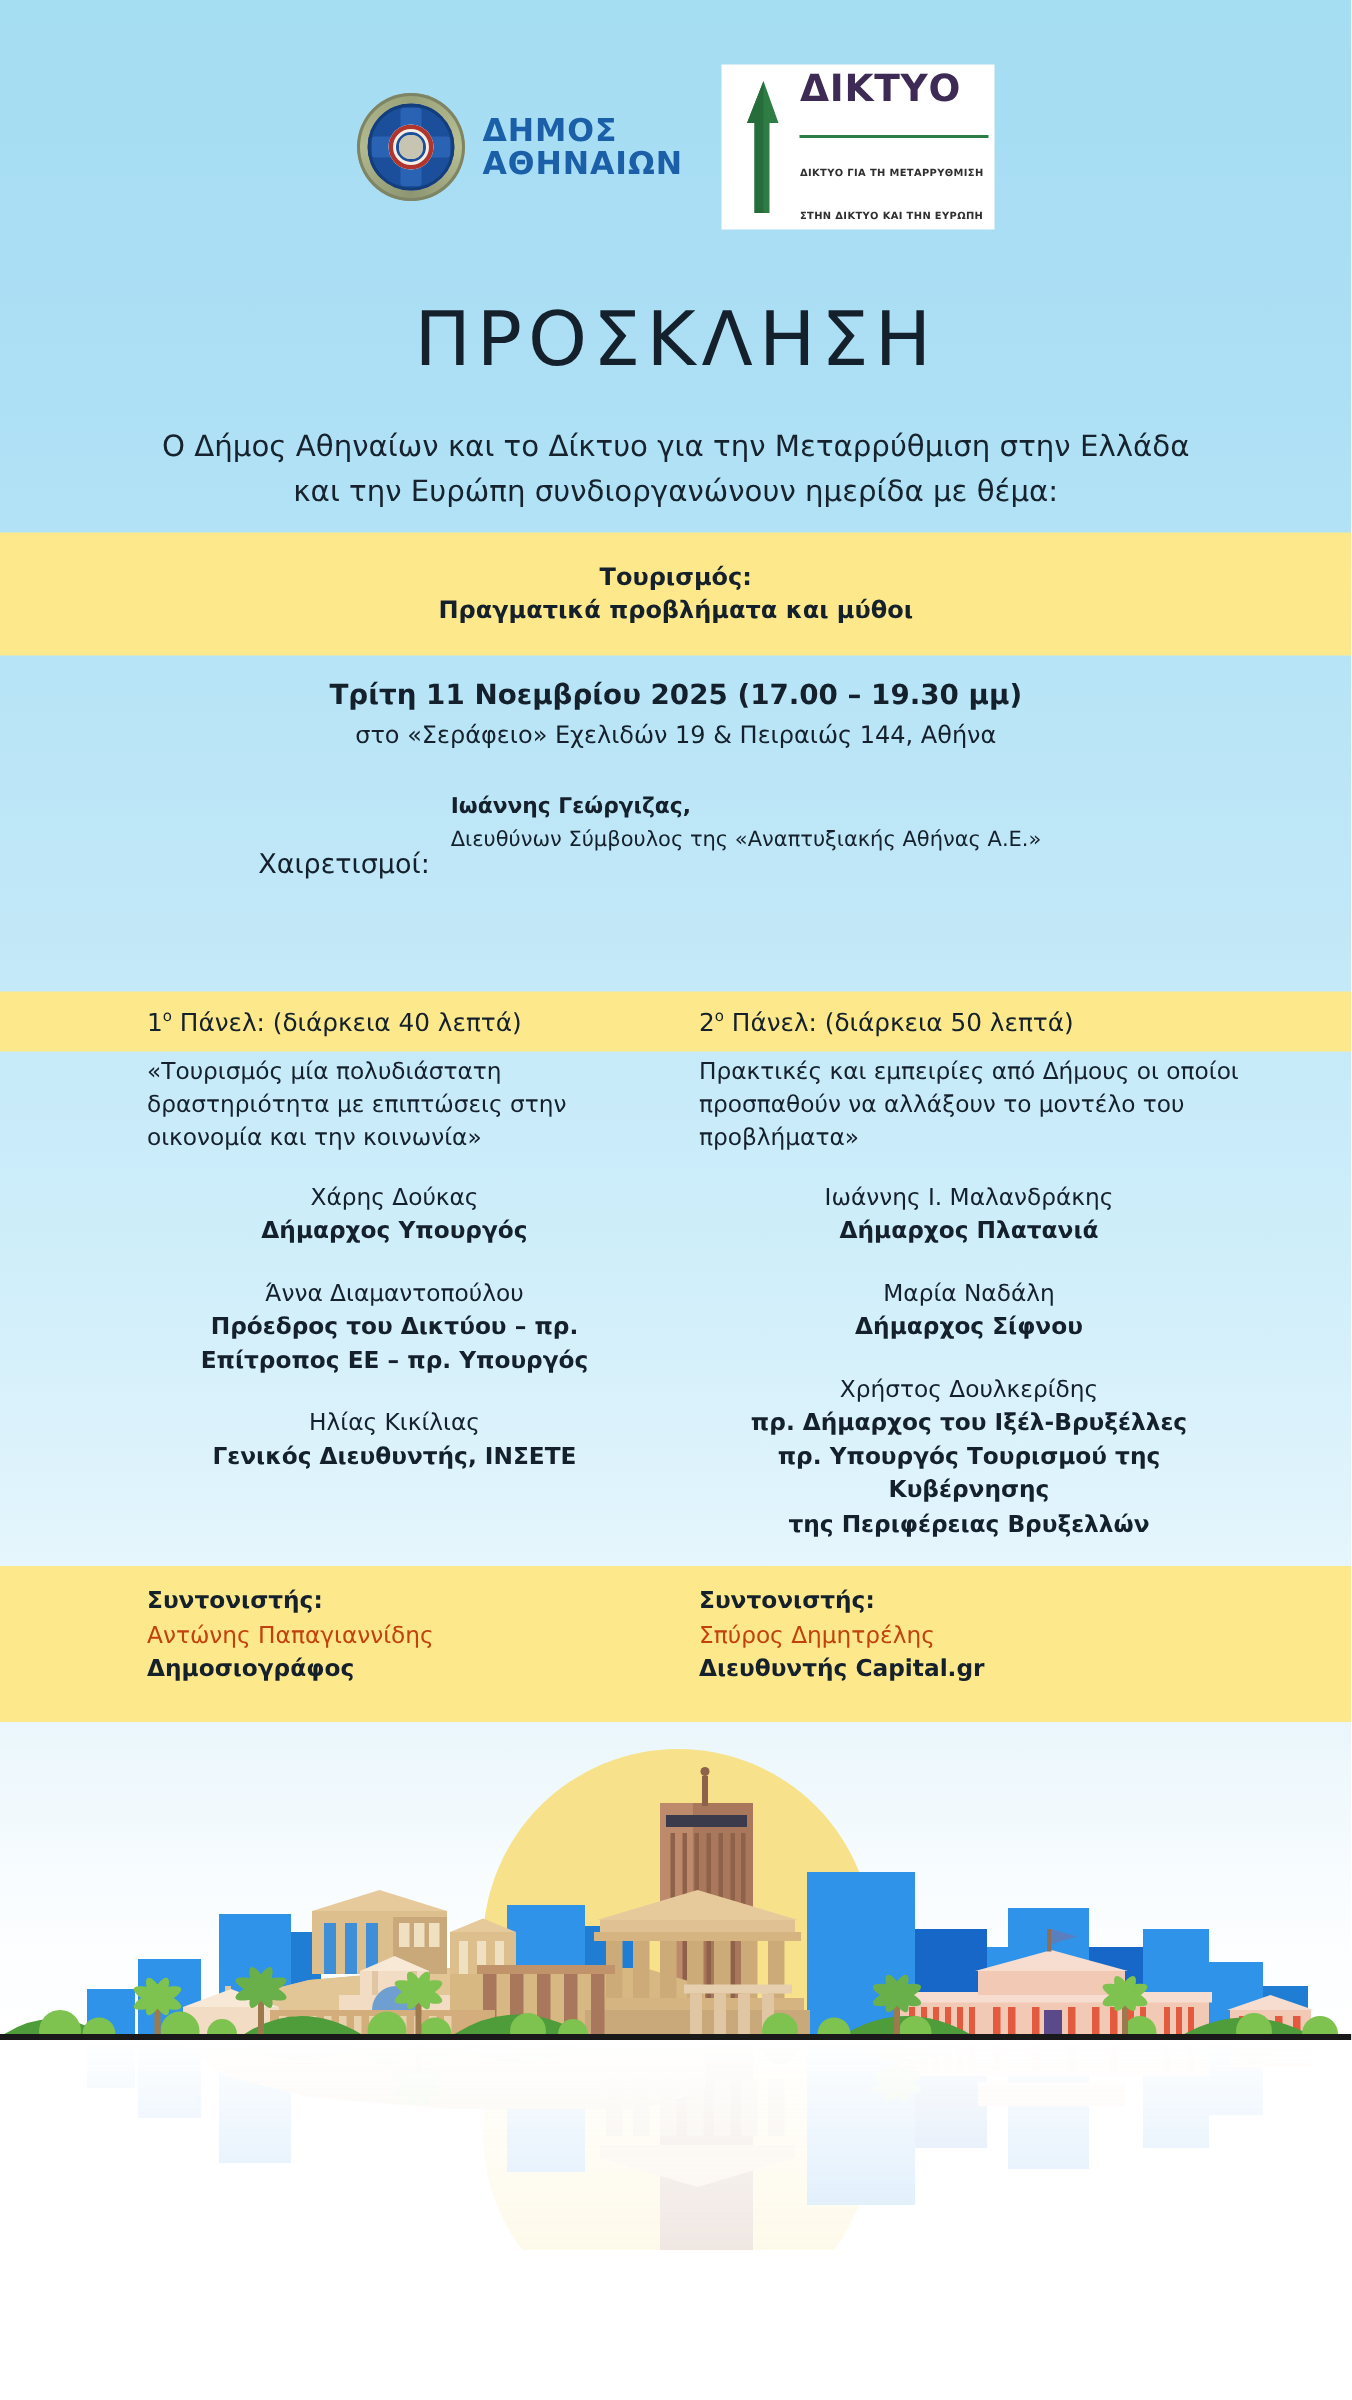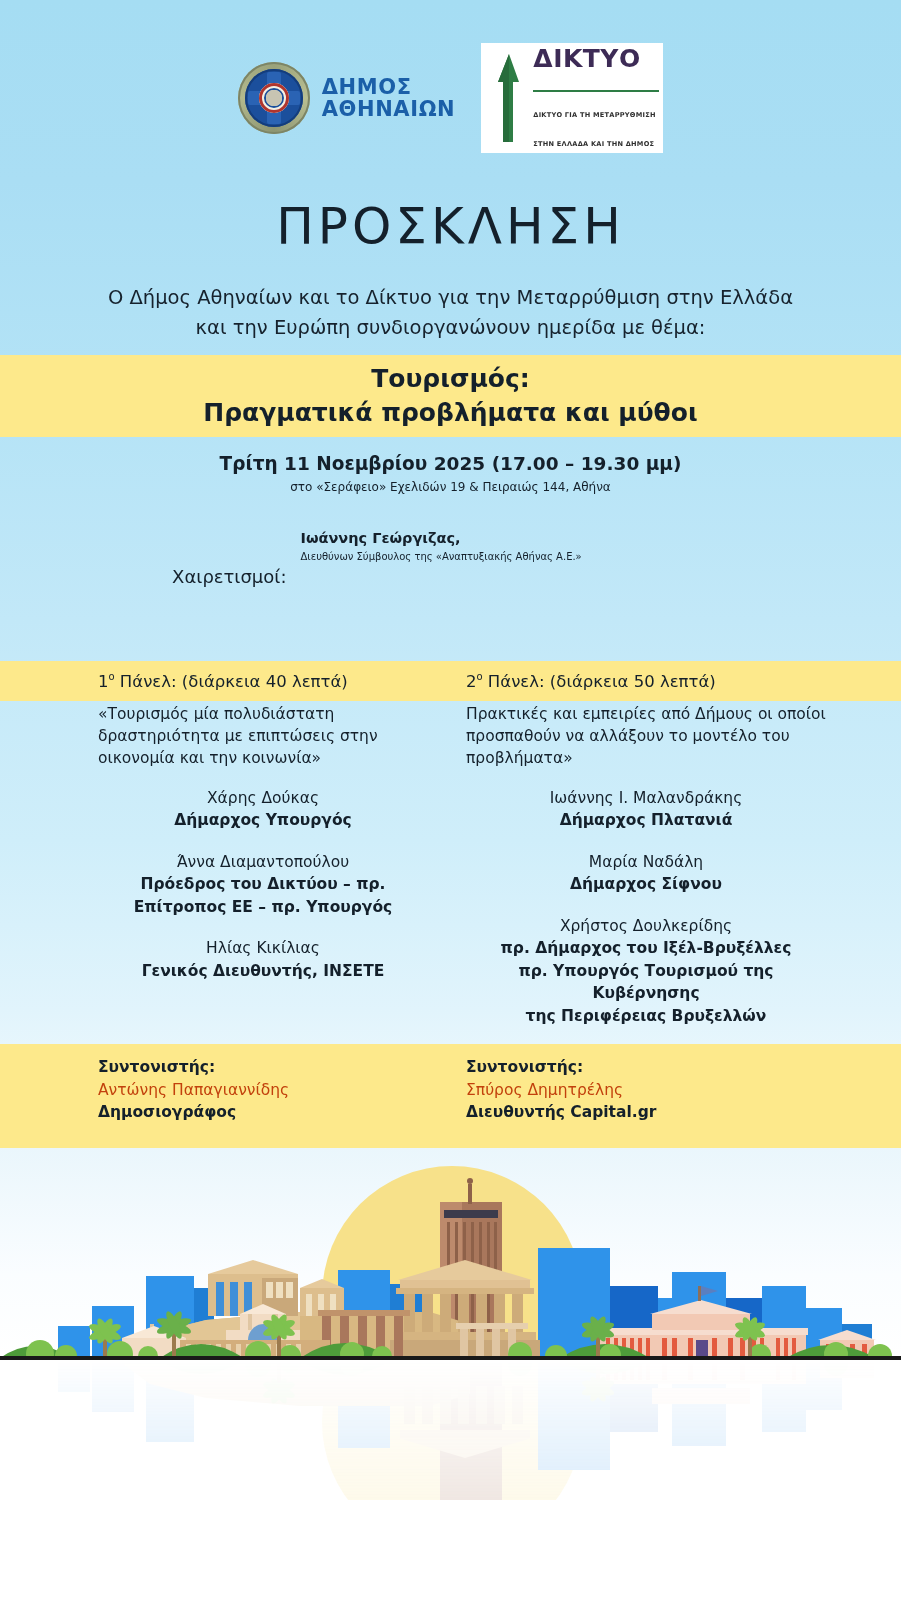--- a/index.html
+++ b/index.html
@@ -97,43 +97,43 @@
     text-align: center; color: #16222d; font-size: 19.5px; line-height: 1.52;
   }
 
   
   .band-topic {
     position: absolute; left: 0; top: 355px; width: 901px; height: 82px;
     background: #fde98b;
     display: flex; flex-direction: column; align-items: center; justify-content: center;
   }
   .band-topic div {
-    font-weight: bold; color: #14202b; font-size: 25px; line-height: 1.36;
+    font-weight: bold; color: #14202b; font-size: 16px; line-height: 1.36;
     text-align: center;
   }
 
   .datetime {
     position: absolute; left: 0; top: 453px; width: 901px; text-align: center;
   }
   .datetime .dt-1 { font-weight: bold; font-size: 18.5px; color: #14202b; }
-  .datetime .dt-2 { font-size: 12px; color: #14202b; margin-top: 6px; }
+  .datetime .dt-2 { font-size: 16px; color: #14202b; margin-top: 6px; }
 
   
   .greetings {
     position: absolute; left: 0; top: 528px; width: 901px;
     display: flex; justify-content: center;
   }
   .greet-wrap { display: flex; align-items: flex-start; width: 560px; }
   .greet-label {
     width: 130px; text-align: right; padding-right: 14px;
     font-size: 18px; color: #14202b; padding-top: 38px;
   }
   .greet-list { flex: 1; }
   .greet-name { font-weight: bold; font-size: 14.5px; color: #14202b; line-height: 1.5; }
-  .greet-role { font-size: 10px; color: #14202b; line-height: 1.45; }
+  .greet-role { font-size: 14px; color: #14202b; line-height: 1.45; }
   .greet-gap { height: 7px; }
 
   
   .band-panels {
     position: absolute; left: 0; top: 661px; width: 901px; height: 40px;
     background: #fde98b;
   }
   .panel-heads {
     position: absolute; left: 0; top: 661px; width: 901px; height: 40px;
     display: flex; align-items: center;
@@ -223,21 +223,21 @@
       <div class="diktyo-mark">
         <svg width="40" height="92" viewBox="0 0 40 92">
           <polygon points="20,2 30,30 24,30 24,90 14,90 14,30 9,30" fill="#2e7d45"></polygon>
           <polygon points="20,2 20,90 14,90 14,30 9,30" fill="#276c3b"></polygon>
         </svg>
       </div>
       <div class="diktyo-right">
         <div class="diktyo-name">ΔΙΚΤΥΟ</div>
         <div class="diktyo-rule"></div>
         <div class="diktyo-sub">ΔΙΚΤΥΟ ΓΙΑ ΤΗ ΜΕΤΑΡΡΥΘΜΙΣΗ</div>
-        <div class="diktyo-sub">ΣΤΗΝ ΕΛΛΑΔΑ ΚΑΙ ΤΗΝ ΔΗΜΟΣ</div>
+        <div class="diktyo-sub">ΣΤΗΝ ΔΙΚΤΥΟ ΚΑΙ ΤΗΝ ΕΥΡΩΠΗ</div>
       </div>
     </div>
 
   </div>
 
   <div class="headline">ΠΡΟΣΚΛΗΣΗ</div>
 
   <div class="intro">
     <div>Ο Δήμος Αθηναίων και το Δίκτυο για την Μεταρρύθμιση στην Ελλάδα</div>
     <div>και την Ευρώπη συνδιοργανώνουν ημερίδα με θέμα:</div>

